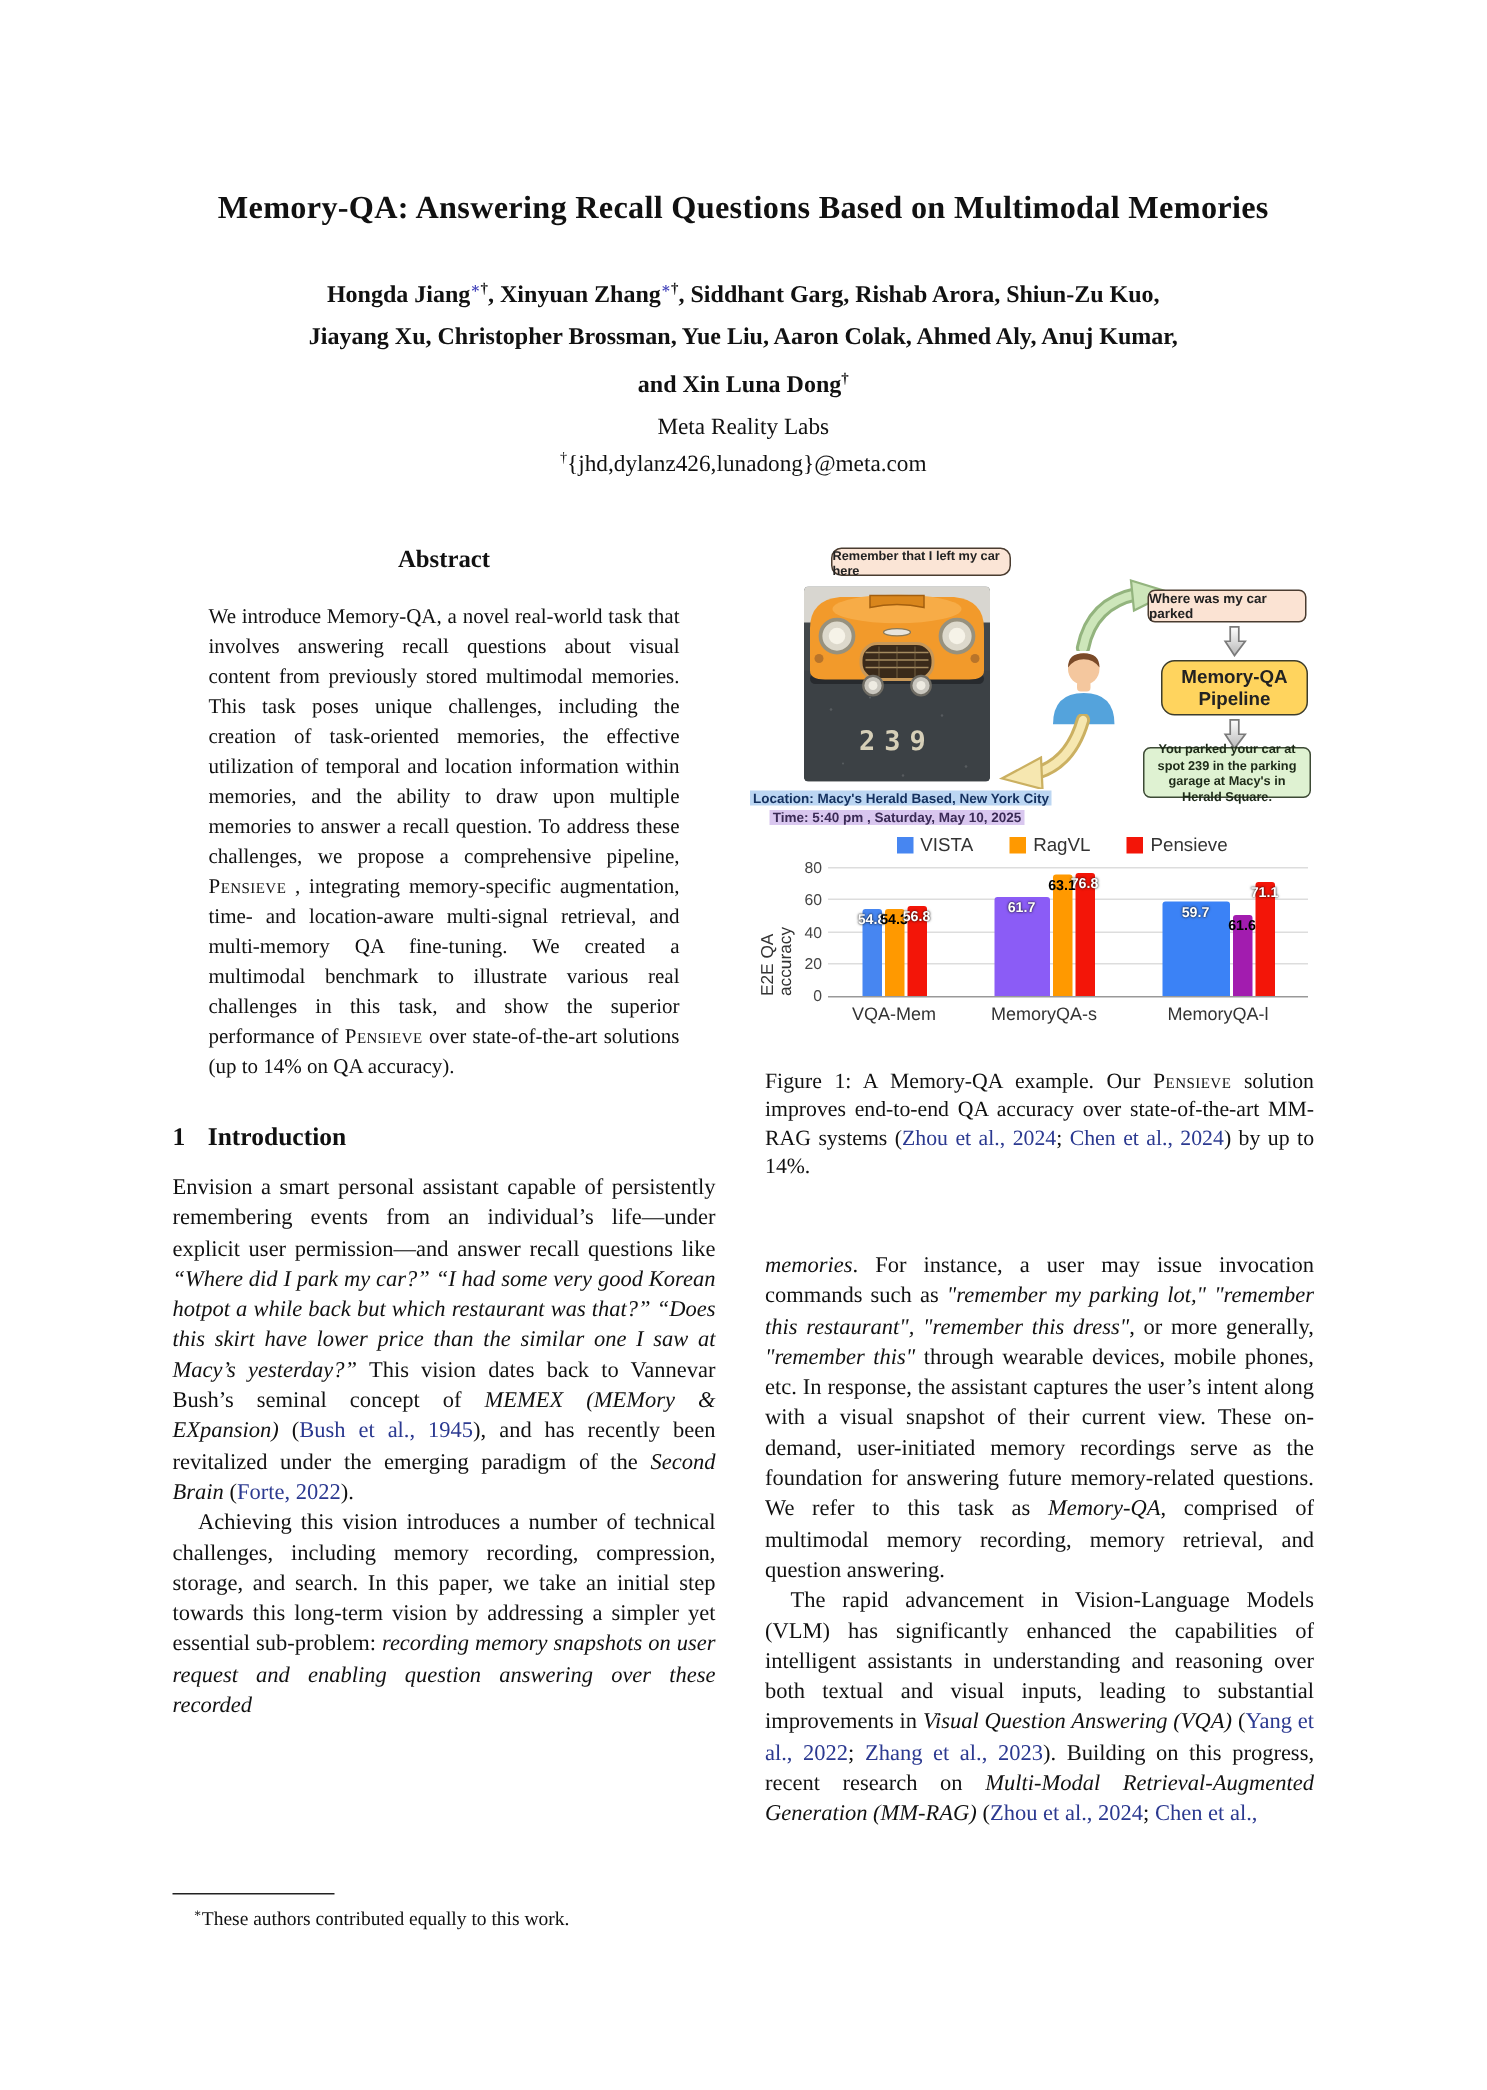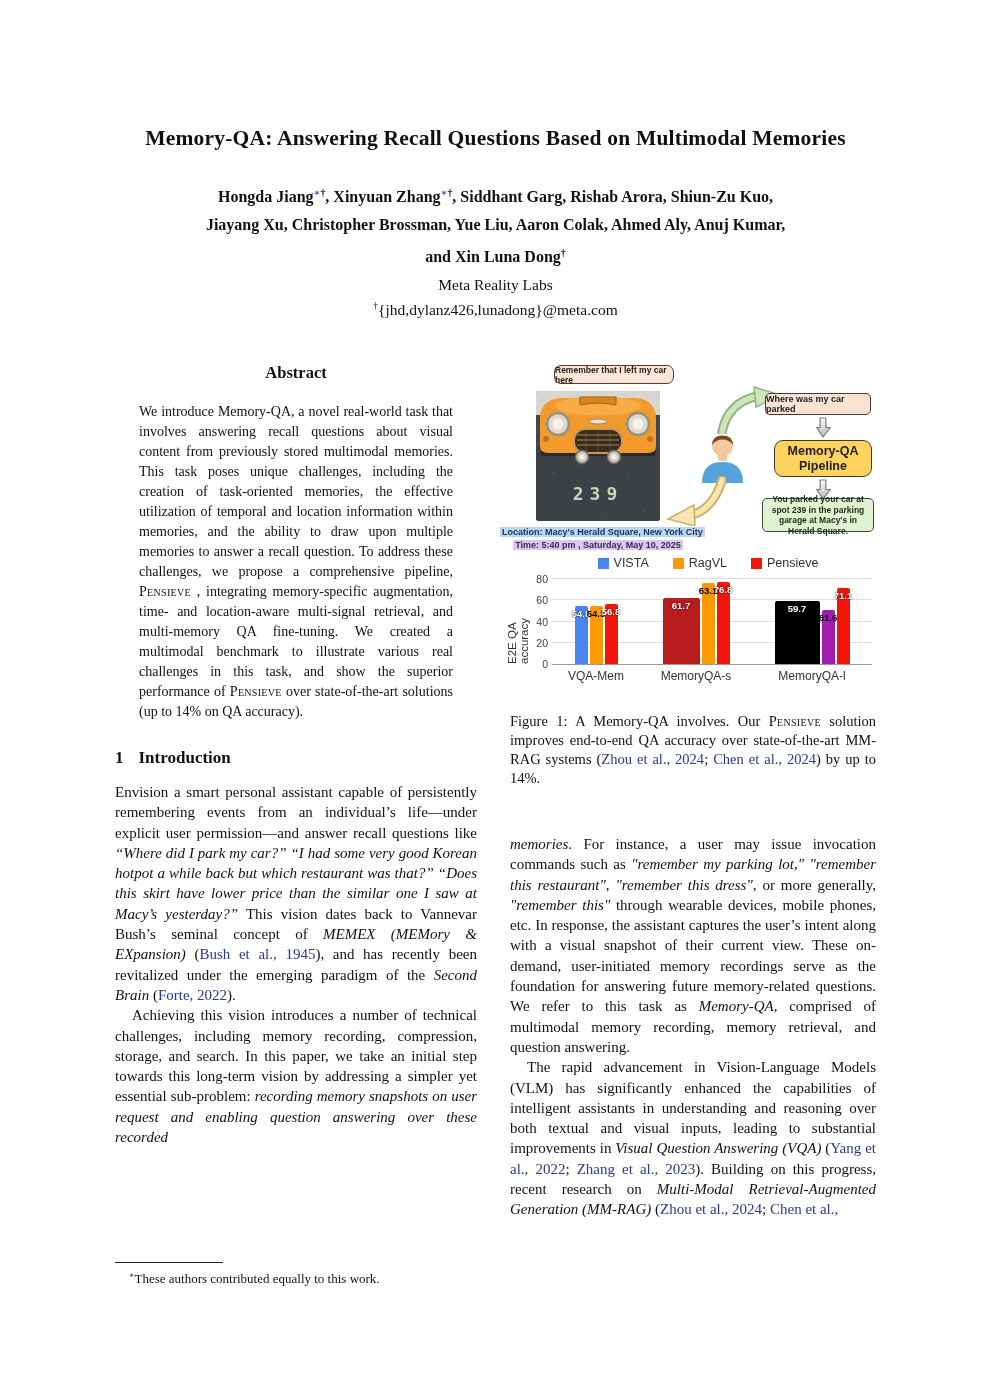--- a/index.html
+++ b/index.html
@@ -147,21 +147,21 @@
           <circle cx="10" cy="48" r="3" fill="#B8742A"></circle>
             <circle cx="114" cy="48" r="3" fill="#B8742A"></circle>
           <circle cx="46" cy="66" r="6.5" fill="#C9C6BE" stroke="#6f6c64" stroke-width="1.5"></circle>
           <circle cx="46" cy="66" r="3" fill="#EEEBE2"></circle>
           <circle cx="78" cy="66" r="6.5" fill="#C9C6BE" stroke="#6f6c64" stroke-width="1.5"></circle>
           <circle cx="78" cy="66" r="3" fill="#EEEBE2"></circle>
           <text x="62" y="109" text-anchor="middle" font-family="DejaVu Sans Mono, monospace" font-size="18" font-weight="bold" letter-spacing="6" fill="#D6CFB8">239</text>
         </svg>
 
         <div class="loc-lines">
-          <div><span class="hl-blue">Location: Macy's Herald Square, New York City</span></div>
+          <div><span class="hl-blue">Location: Macy's Herald Based, New York City</span></div>
           <div><span class="hl-purple">Time: 5:40 pm , Saturday, May 10, 2025</span></div>
         </div>
 
         <svg class="arrow-green" viewBox="0 0 78 48" xmlns="http://www.w3.org/2000/svg">
           <path d="M14,46 Q20,16 50,10" fill="none" stroke="#93B47E" stroke-width="9.5" stroke-linecap="round"></path>
           <path d="M14,46 Q20,16 50,10" fill="none" stroke="#CDE6BA" stroke-width="5.5" stroke-linecap="round"></path>
           <polygon points="46,1 72,9 48,21" fill="#CDE6BA" stroke="#93B47E" stroke-width="1.5"></polygon>
         </svg>
 
         <svg class="person" viewBox="0 0 47 52" xmlns="http://www.w3.org/2000/svg">
@@ -232,52 +232,52 @@
                       <span class="bar-label" style="color: rgb(0, 0, 0);">54.3</span>
                     </div>
                     <div class="bar" style="height: 60.35px; background: rgb(243, 21, 8);">
                       <span class="bar-label outlined" style="color: rgb(255, 255, 255);">56.8</span>
                     </div>
                   </div>
                   <div class="cat">VQA-Mem</div>
                 </div>
                 <div class="group">
                   <div class="bars">
-                    <div class="bar" style="height: 65.5563px; background: #b91c1c; padding-left: 24px;">
+                    <div class="bar" style="height: 65.5563px; background: #8b5cf6; padding-left: 24px;">
                       <span class="bar-label outlined" style="color: rgb(255, 255, 255);">61.7</span>
                     </div>
                     <div class="bar" style="height: 81px; background: rgb(255, 153, 0);">
                       <span class="bar-label" style="color: rgb(0, 0, 0);">63.1</span>
                     </div>
                     <div class="bar" style="height: 81.6px; background: rgb(243, 21, 8);">
                       <span class="bar-label outlined" style="color: rgb(255, 255, 255);">76.8</span>
                     </div>
                   </div>
                   <div class="cat">MemoryQA-s</div>
                 </div>
                 <div class="group">
                   <div class="bars">
-                    <div class="bar" style="height: 63.4312px; background: #000000; padding-left: 32px;">
+                    <div class="bar" style="height: 63.4312px; background: #3b82f6; padding-left: 32px;">
                       <span class="bar-label outlined" style="color: rgb(255, 255, 255);">59.7</span>
                     </div>
                     <div class="bar" style="height: 54px; background: #a21caf;">
                       <span class="bar-label" style="color: rgb(0, 0, 0);">61.6</span>
                     </div>
                     <div class="bar" style="height: 75.5437px; background: rgb(243, 21, 8); margin-top: 48px;">
                       <span class="bar-label outlined" style="color: rgb(255, 255, 255);">71.1</span>
                     </div>
                   </div>
                   <div class="cat">MemoryQA-l</div>
                 </div>
               </div>
           </div>
         </div>
       </div>
 
-      <figcaption class="caption"><span>Figure 1: A Memory-QA involves.  Our </span><span class="sc">Pensieve</span><span> solution improves end-to-end QA accuracy over state-of-the-art MM-RAG systems (</span><span class="cite">Zhou et al., 2024</span><span>; </span><span class="cite">Chen et al., 2024</span><span>) by up to 14%.</span></figcaption>
+      <figcaption class="caption"><span>Figure 1: A Memory-QA example.  Our </span><span class="sc">Pensieve</span><span> solution improves end-to-end QA accuracy over state-of-the-art MM-RAG systems (</span><span class="cite">Zhou et al., 2024</span><span>; </span><span class="cite">Chen et al., 2024</span><span>) by up to 14%.</span></figcaption>
     </figure>
 
     <p class="body-p rp1"><span class="i">memories</span><span>. For instance, a user may issue invocation commands such as </span><span class="i">"remember my parking lot," "remember this restaurant", "remember this dress"</span><span>, or more generally, </span><span class="i">"remember this"</span><span> through wearable devices, mobile phones, etc. In response, the assistant captures the user’s intent along with a visual snapshot of their current view. These on-demand, user-initiated memory recordings serve as the foundation for answering future memory-related questions. We refer to this task as </span><span class="i">Memory-QA</span><span>, comprised of multimodal memory recording, memory retrieval, and question answering.</span></p>
     <p class="body-p indent"><span>The rapid advancement in Vision-Language Models (VLM) has significantly enhanced the capabilities of intelligent assistants in understanding and reasoning over both textual and visual inputs, leading to substantial improvements in </span><span class="i">Visual Question Answering (VQA)</span><span> (</span><span class="cite">Yang et al., 2022</span><span>; </span><span class="cite">Zhang et al., 2023</span><span>). Building on this progress, recent research on </span><span class="i">Multi-Modal Retrieval-Augmented Generation (MM-RAG)</span><span> (</span><span class="cite">Zhou et al., 2024</span><span>; </span><span class="cite">Chen et al.,</span></p>
   </section>
 
   <div class="footnote">
     <div class="fn-rule"></div>
     <p class="fn-text"><span class="sup">∗</span><span>These authors contributed equally to this work.</span></p>
   </div>

